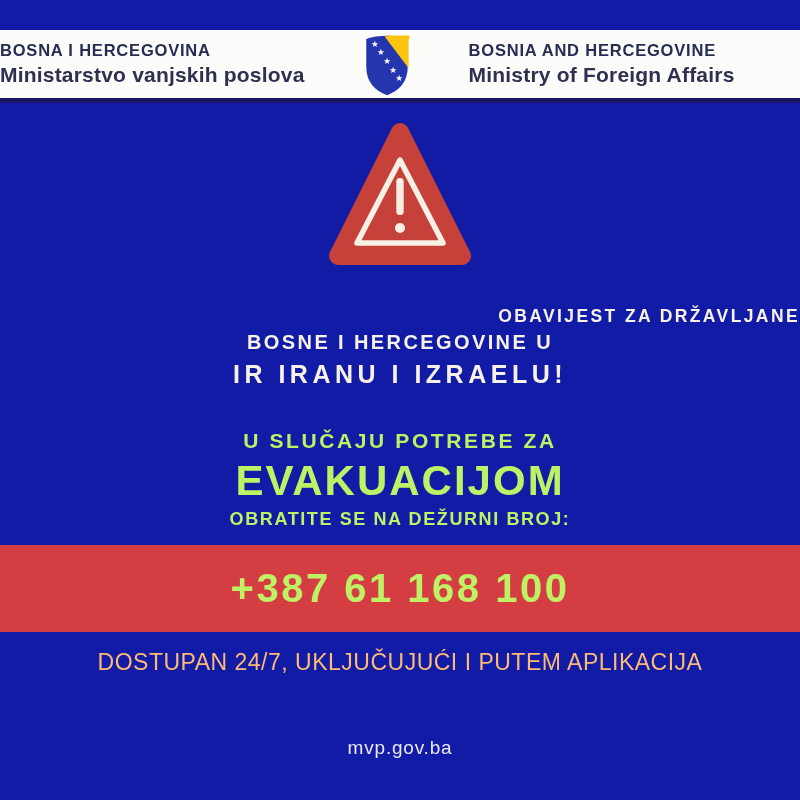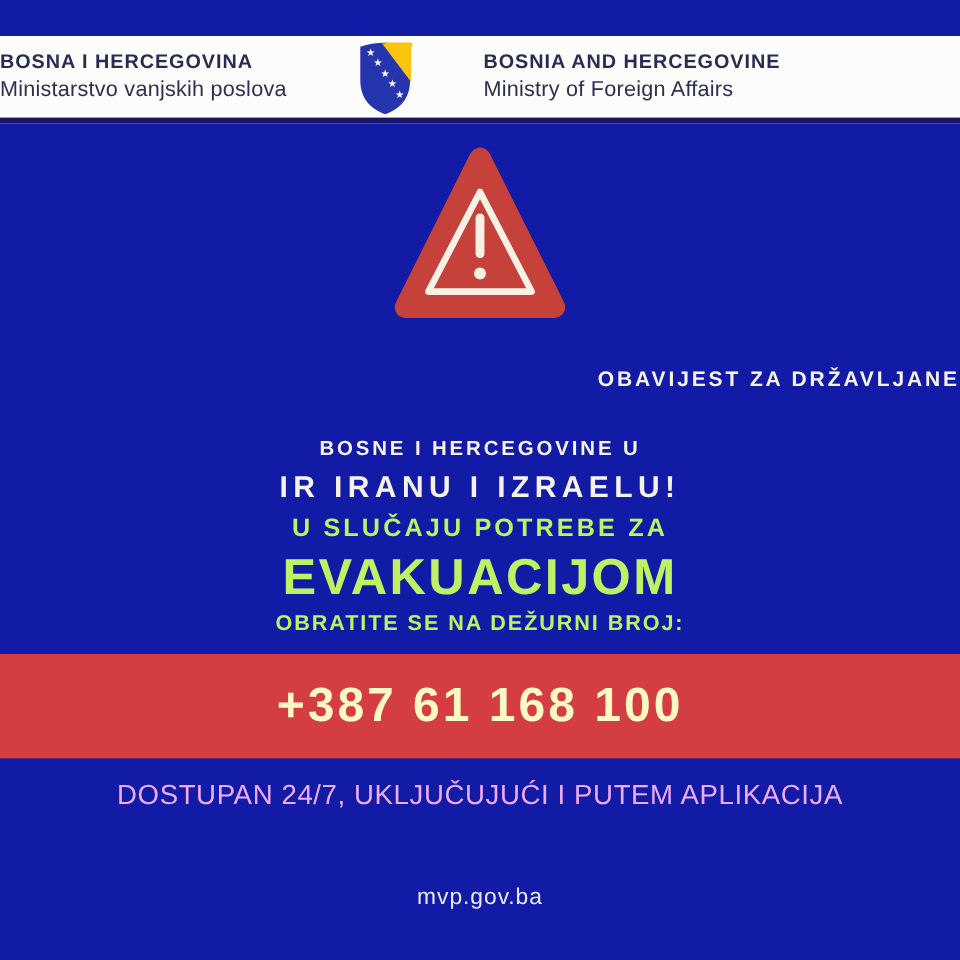--- a/index.html
+++ b/index.html
@@ -13,48 +13,48 @@
   .header-band{
     position:absolute;left:0;top:30px;width:800px;height:68px;
     background:#FCFCFB;border-bottom:5px solid #1A1566;
     display:flex;align-items:center;justify-content:flex-start;gap:56px;
   }
   .ministry-block{display:flex;flex-direction:column;line-height:1.3;}
   .ministry-block .l1{
     font-size:16.5px;font-weight:700;letter-spacing:0.8px;color:#272C52;
   }
   .ministry-block .l2{
-    font-size:18px;font-weight:400;letter-spacing:0.2px;color:#2E3050;
+    font-size:21px;font-weight:700;letter-spacing:0.2px;color:#2E3050;
   }
   .emblem{width:52px;height:64px;flex:0 0 auto;}
   
   .triangle-wrap{
     position:absolute;left:50%;top:116px;transform:translateX(-50%);
     width:150px;height:160px;
   }
   
   .centered{position:absolute;left:0;width:800px;text-align:center;}
   .notice-block{top:303px;color:#F7F2E7;}
   .notice-block .l1{font-size:17.5px;font-weight:700;letter-spacing:2.4px;line-height:26px;text-align:right;}
-  .notice-block .l2{font-size:17px;font-weight:700;letter-spacing:2.4px;line-height:26px;margin-top:32px;}
+  .notice-block .l2{font-size:20px;font-weight:700;letter-spacing:2.4px;line-height:26px;}
   .notice-block .l3{font-size:25px;font-weight:700;letter-spacing:4.5px;line-height:34px;margin-top:2px;}
   .evac-block{top:426px;color:#bef264;}
   .evac-block .l1{font-size:21px;font-weight:700;letter-spacing:2.6px;line-height:30px;}
   .evac-block .l2{font-size:42px;font-weight:700;letter-spacing:2px;line-height:50px;}
   .evac-block .l3{font-size:18px;font-weight:700;letter-spacing:1.6px;line-height:26px;}
   
   .hotline-band{
     position:absolute;left:0;top:545px;width:800px;height:87px;
     background:#D43E43;display:flex;align-items:center;justify-content:center;
   }
   .hotline-number{
-    color:#fef9c3;font-size:40px;font-weight:700;letter-spacing:2.5px;
+    color:#bef264;font-size:40px;font-weight:700;letter-spacing:2.5px;
   }
   
-  .availability-block{top:646px;color:#f0abfc;}
+  .availability-block{top:646px;color:#fdba74;}
   .availability-block .l1{font-size:23px;font-weight:400;letter-spacing:0.5px;line-height:32px;}
   .availability-block .l2{font-size:23px;font-weight:700;letter-spacing:2px;line-height:30px;}
   
   .footer-site{
     top:737px;color:#E9EAF4;font-size:19px;font-weight:400;letter-spacing:0.8px;
   }
 </style>
 </head>
 <body>
 

